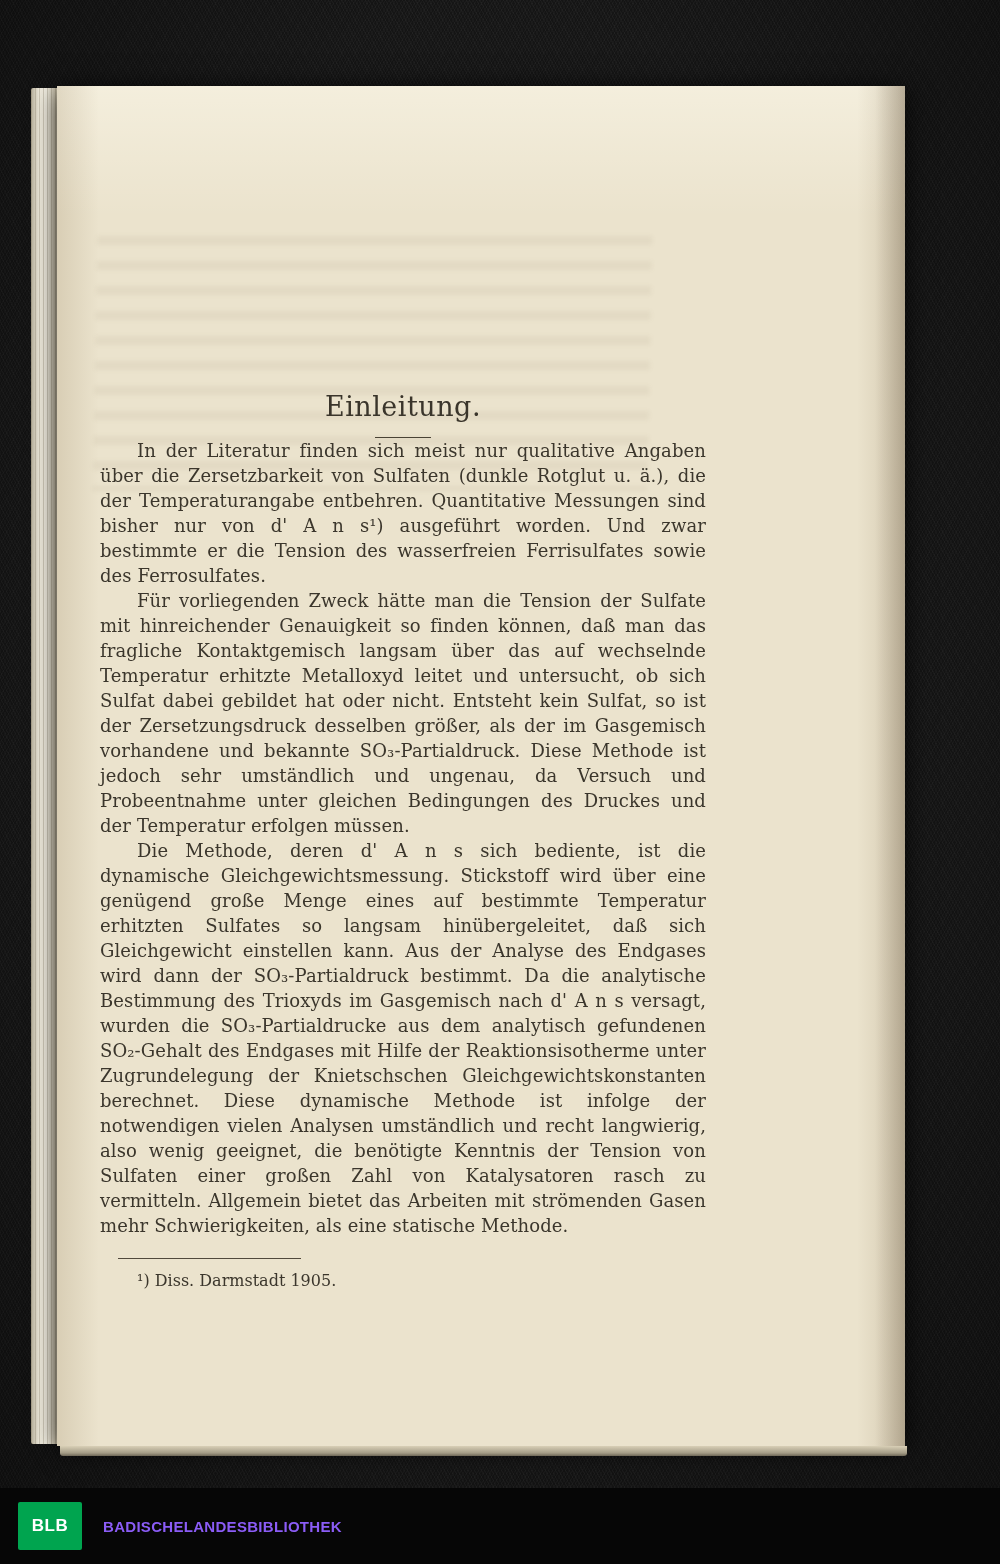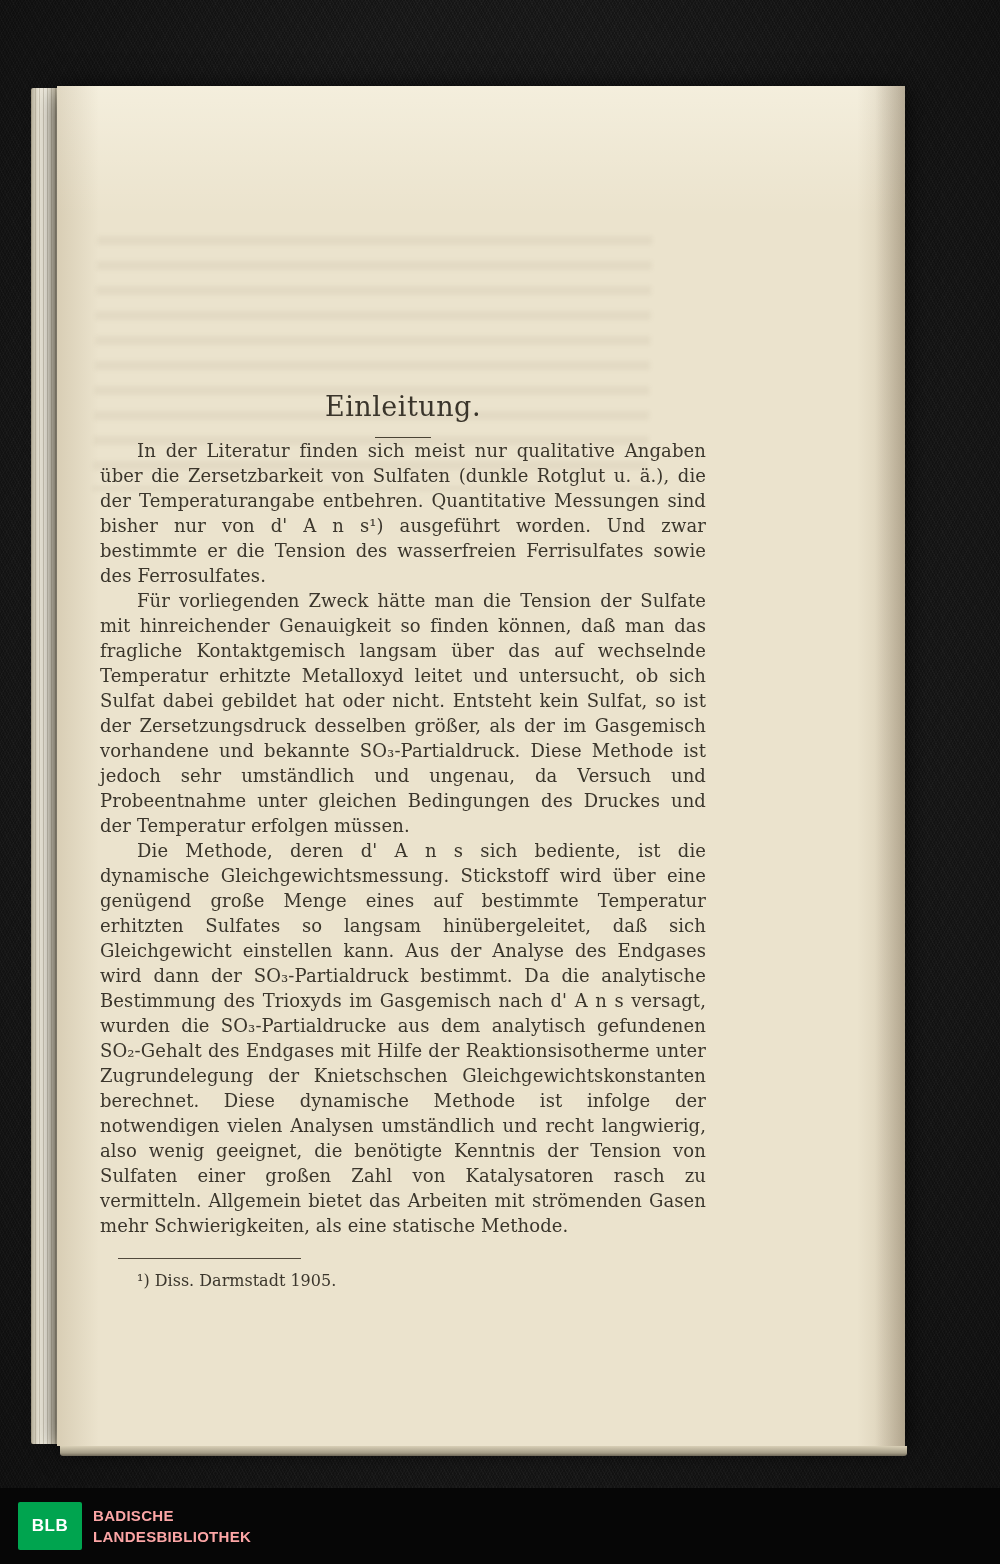--- a/index.html
+++ b/index.html
@@ -132,23 +132,23 @@
   .blb-logo {
     width: 64px; height: 48px;
     display: flex; align-items: center; justify-content: center;
     color: #ffffff;
     font-weight: 700;
     font-size: 17px;
     letter-spacing: .5px;
     border-radius: 2px;
   }
   .library-name {
-    margin-left: 11px;
-    display: flex; flex-direction: column;
-    color: #fca5a5;
+    margin-left: 21px;
+    display: flex; flex-direction: row;
+    color: #8b5cf6;
     font-weight: 700;
     font-size: 15px;
     line-height: 21px;
     letter-spacing: .3px;
   }
   .brand-right { display: flex; align-items: center; }
   .coat-of-arms { margin-right: 12px; display: block; }
   .region {
     color: #f2f2f2;
     font-size: 18px;

